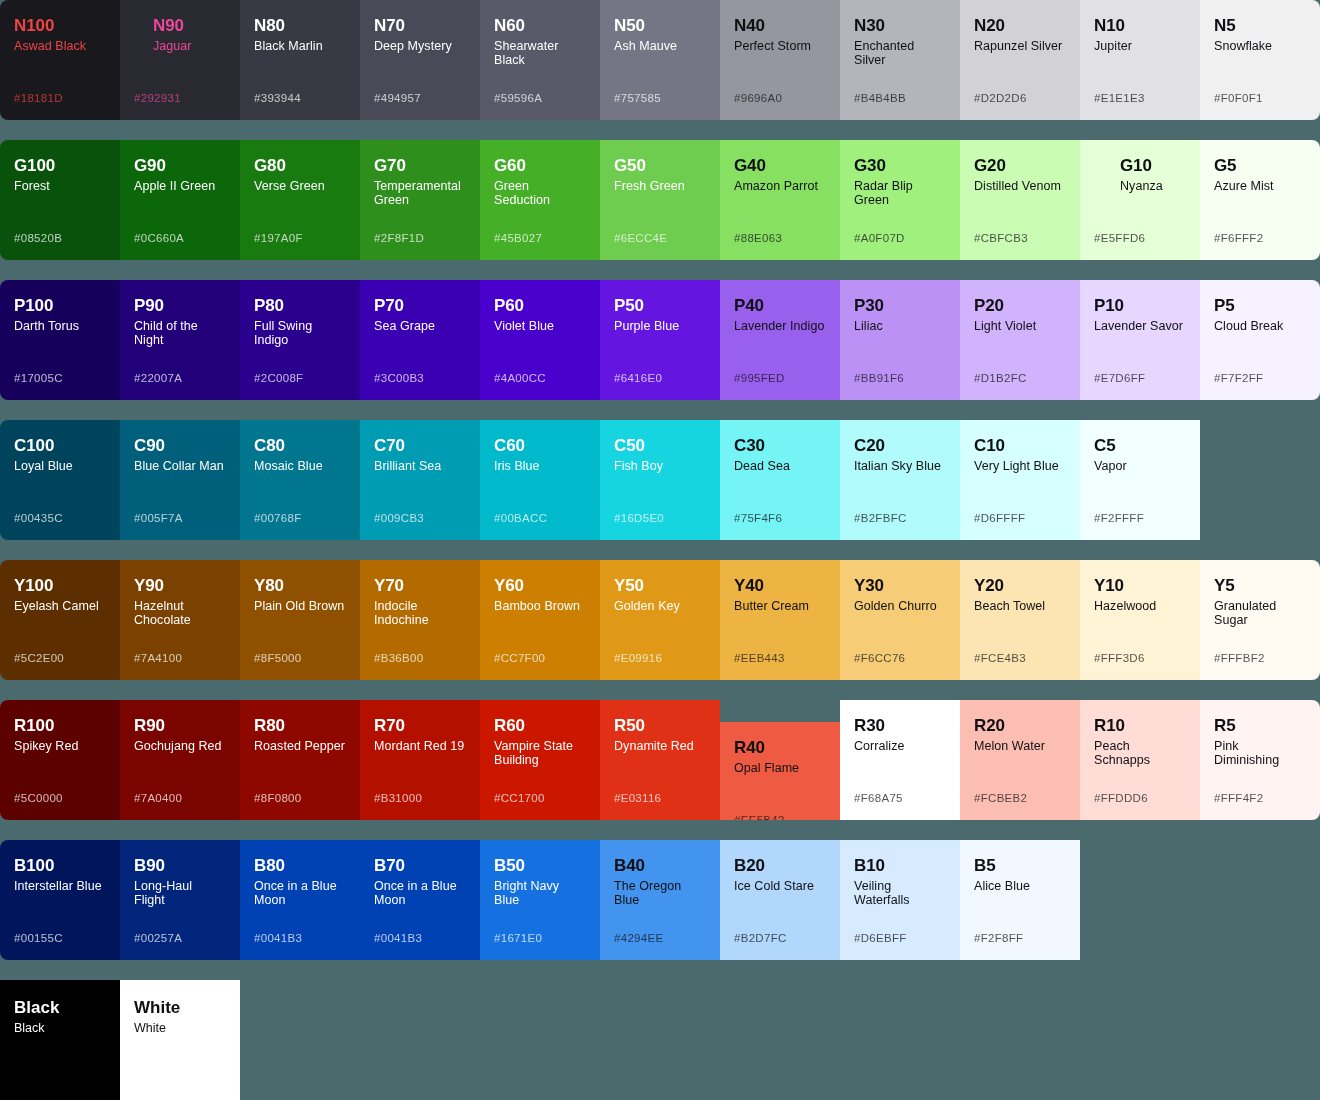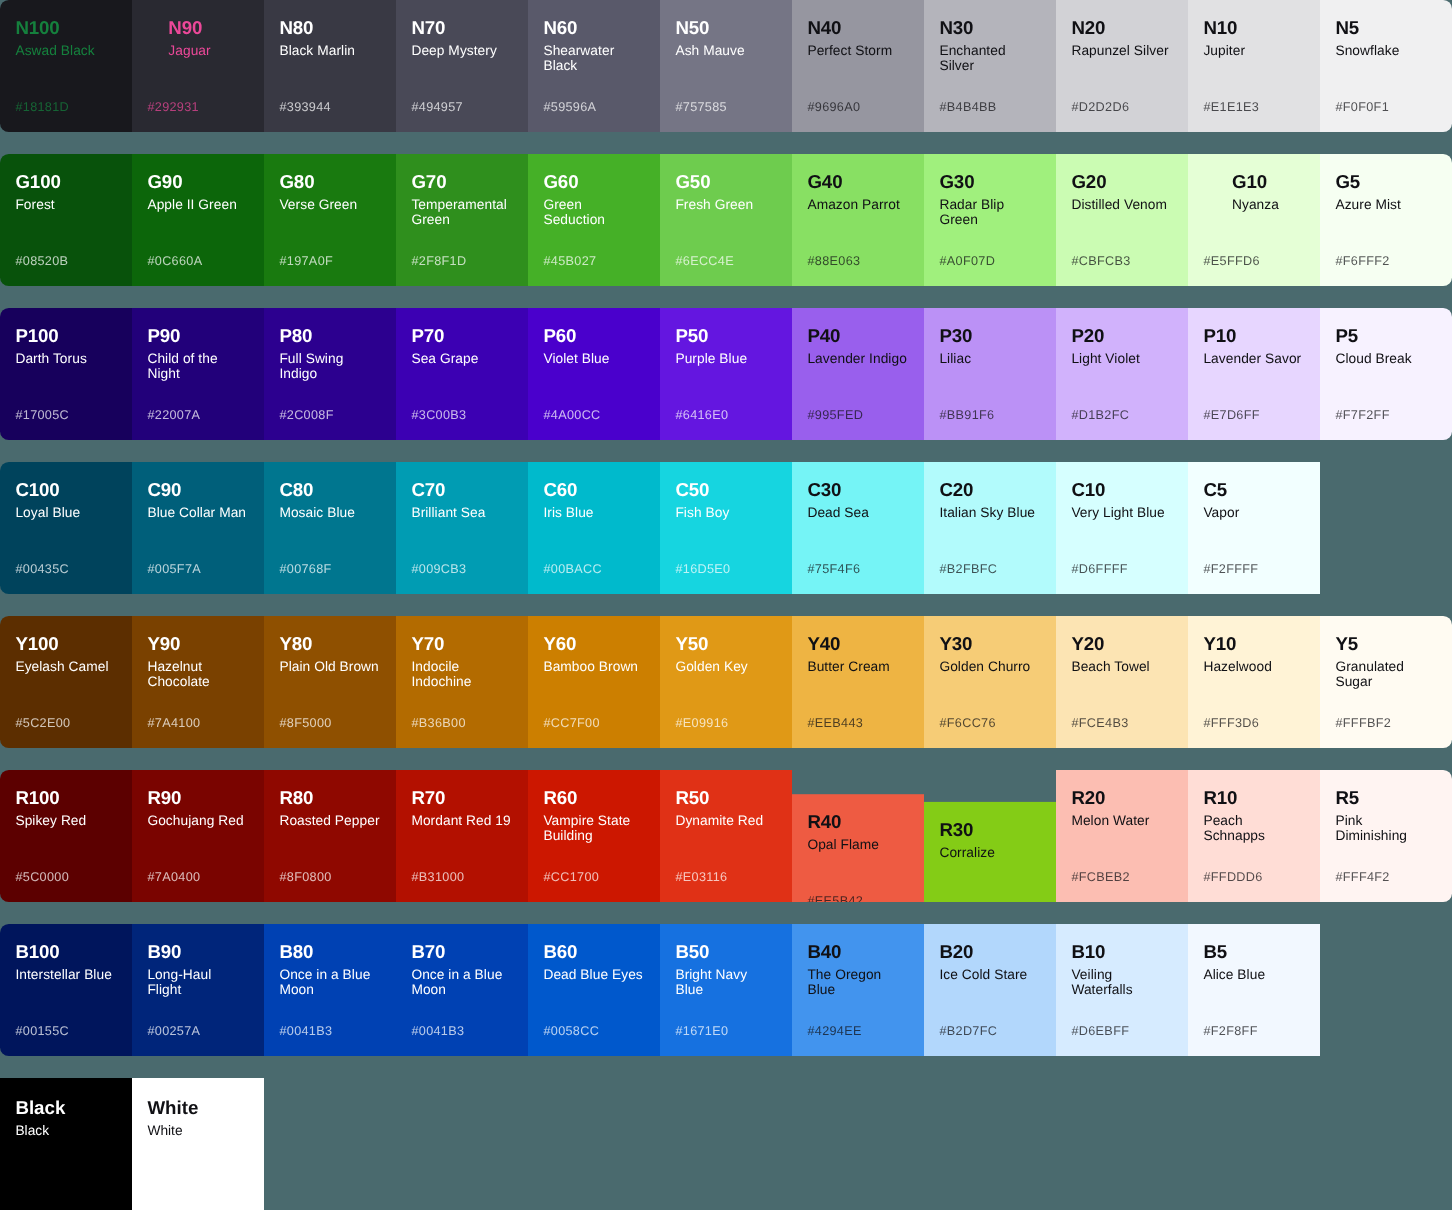--- a/index.html
+++ b/index.html
@@ -75,21 +75,21 @@
     font-size: 12.5px;
     line-height: 14px;
     margin-top: 3px;
   }
 </style>
 </head>
 <body style="background: rgb(74, 106, 110);">
 
 <div id="palette-root">
     <div class="swatch-row">
-      <div class="swatch" style="background: rgb(24, 24, 29); color: #15803d;">
+      <div class="swatch" style="background: rgb(24, 24, 29); color: #ef4444;">
         <div class="swatch-code">N100</div>
         <div class="swatch-name">Aswad Black</div>
         <div class="swatch-hex">#18181D</div>
       </div>
       <div class="swatch" style="background: rgb(41, 41, 49); color: #ec4899; padding-left: 33px;">
         <div class="swatch-code">N90</div>
         <div class="swatch-name">Jaguar</div>
         <div class="swatch-hex">#292931</div>
       </div>
       <div class="swatch" style="background: rgb(57, 57, 68); color: rgb(255, 255, 255);">
@@ -390,21 +390,21 @@
       <div class="swatch" style="background: rgb(224, 49, 22); color: rgb(255, 255, 255);">
         <div class="swatch-code">R50</div>
         <div class="swatch-name">Dynamite Red</div>
         <div class="swatch-hex">#E03116</div>
       </div>
       <div class="swatch" style="background: rgb(238, 91, 66); color: rgb(16, 16, 20); margin-top: 22px;">
         <div class="swatch-code">R40</div>
         <div class="swatch-name">Opal Flame</div>
         <div class="swatch-hex">#EE5B42</div>
       </div>
-      <div class="swatch" style="background: #84cc16; color: rgb(16, 16, 20); margin-top: 29px;">
+      <div class="swatch" style="background: #ffffff; color: rgb(16, 16, 20);">
         <div class="swatch-code">R30</div>
         <div class="swatch-name">Corralize</div>
         <div class="swatch-hex">#F68A75</div>
       </div>
       <div class="swatch" style="background: rgb(252, 190, 178); color: rgb(16, 16, 20);">
         <div class="swatch-code">R20</div>
         <div class="swatch-name">Melon Water</div>
         <div class="swatch-hex">#FCBEB2</div>
       </div>
       <div class="swatch" style="background: rgb(255, 221, 214); color: rgb(16, 16, 20);">
@@ -432,25 +432,20 @@
       <div class="swatch" style="background: rgb(0, 65, 179); color: rgb(255, 255, 255);">
         <div class="swatch-code">B80</div>
         <div class="swatch-name">Once in a Blue Moon</div>
         <div class="swatch-hex">#0041B3</div>
       </div>
       <div class="swatch" style="background: rgb(0, 65, 179); color: rgb(255, 255, 255);">
         <div class="swatch-code">B70</div>
         <div class="swatch-name">Once in a Blue Moon</div>
         <div class="swatch-hex">#0041B3</div>
       </div>
-      <div class="swatch" style="background: rgb(0, 88, 204); color: rgb(255, 255, 255);">
-        <div class="swatch-code">B60</div>
-        <div class="swatch-name">Dead Blue Eyes</div>
-        <div class="swatch-hex">#0058CC</div>
-      </div>
       <div class="swatch" style="background: rgb(22, 113, 224); color: rgb(255, 255, 255);">
         <div class="swatch-code">B50</div>
         <div class="swatch-name">Bright Navy Blue</div>
         <div class="swatch-hex">#1671E0</div>
       </div>
       <div class="swatch" style="background: rgb(66, 148, 238); color: rgb(16, 16, 20);">
         <div class="swatch-code">B40</div>
         <div class="swatch-name">The Oregon Blue</div>
         <div class="swatch-hex">#4294EE</div>
       </div>

